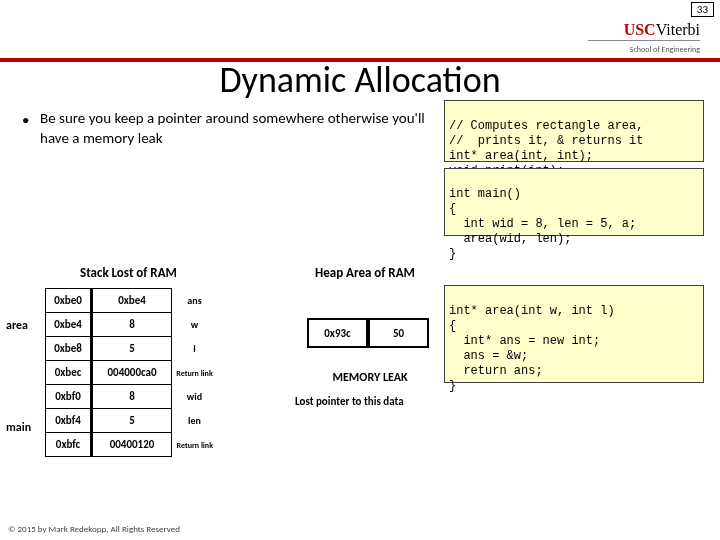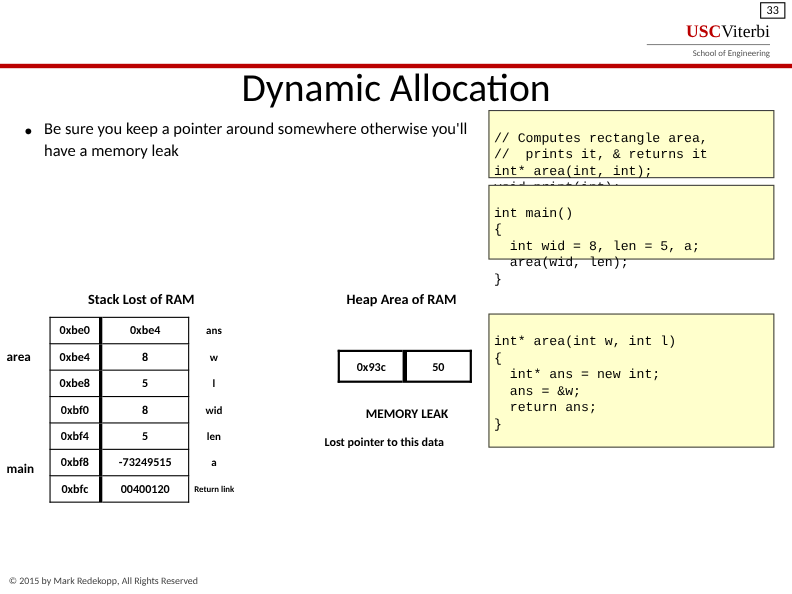--- a/index.html
+++ b/index.html
@@ -68,21 +68,21 @@
     background: #ffffcc;
     border: 1px solid #404040;
     font-family: "Courier New", monospace;
     font-size: 12px;
     white-space: pre;
     padding: 18px 4px;
     line-height: 1.25;
   }
   .cb1 { top: 100px; height: 62px; }
   .cb2 { top: 168px; height: 68px; }
-  .cb3 { top: 285px; height: 122px; }
+  .cb3 { top: 285px; height: 98px; }
   .stack-title {
     position: absolute;
     top: 265px; left: 80px;
     font-weight: bold;
     font-size: 13px;
   }
   .heap-title {
     position: absolute;
     top: 265px; left: 315px;
     font-weight: bold;
@@ -204,34 +204,34 @@
   <tr>
     <td class="addr">0xbe4</td>
     <td class="val">8</td>
     <td class="lbl">w</td>
   </tr>
   <tr>
     <td class="addr">0xbe8</td>
     <td class="val">5</td>
     <td class="lbl">l</td>
   </tr>
+  <tr class="thick-bot">
+    <td class="addr">0xbec</td>
+    <td class="val">004000ca0</td>
+    <td class="lbl retlink">Return link</td>
+  </tr>
   <tr class="thick-top">
     <td class="addr">0xbf0</td>
     <td class="val">8</td>
     <td class="lbl">wid</td>
   </tr>
   <tr>
     <td class="addr">0xbf4</td>
     <td class="val">5</td>
     <td class="lbl">len</td>
-  </tr>
-  <tr>
-    <td class="addr">0xbf8</td>
-    <td class="val">-73249515</td>
-    <td class="lbl">a</td>
   </tr>
   <tr class="thick-bot">
     <td class="addr">0xbfc</td>
     <td class="val">00400120</td>
     <td class="lbl retlink">Return link</td>
   </tr>
 </tbody>
   </table>
 
 <table class="heap-table">

